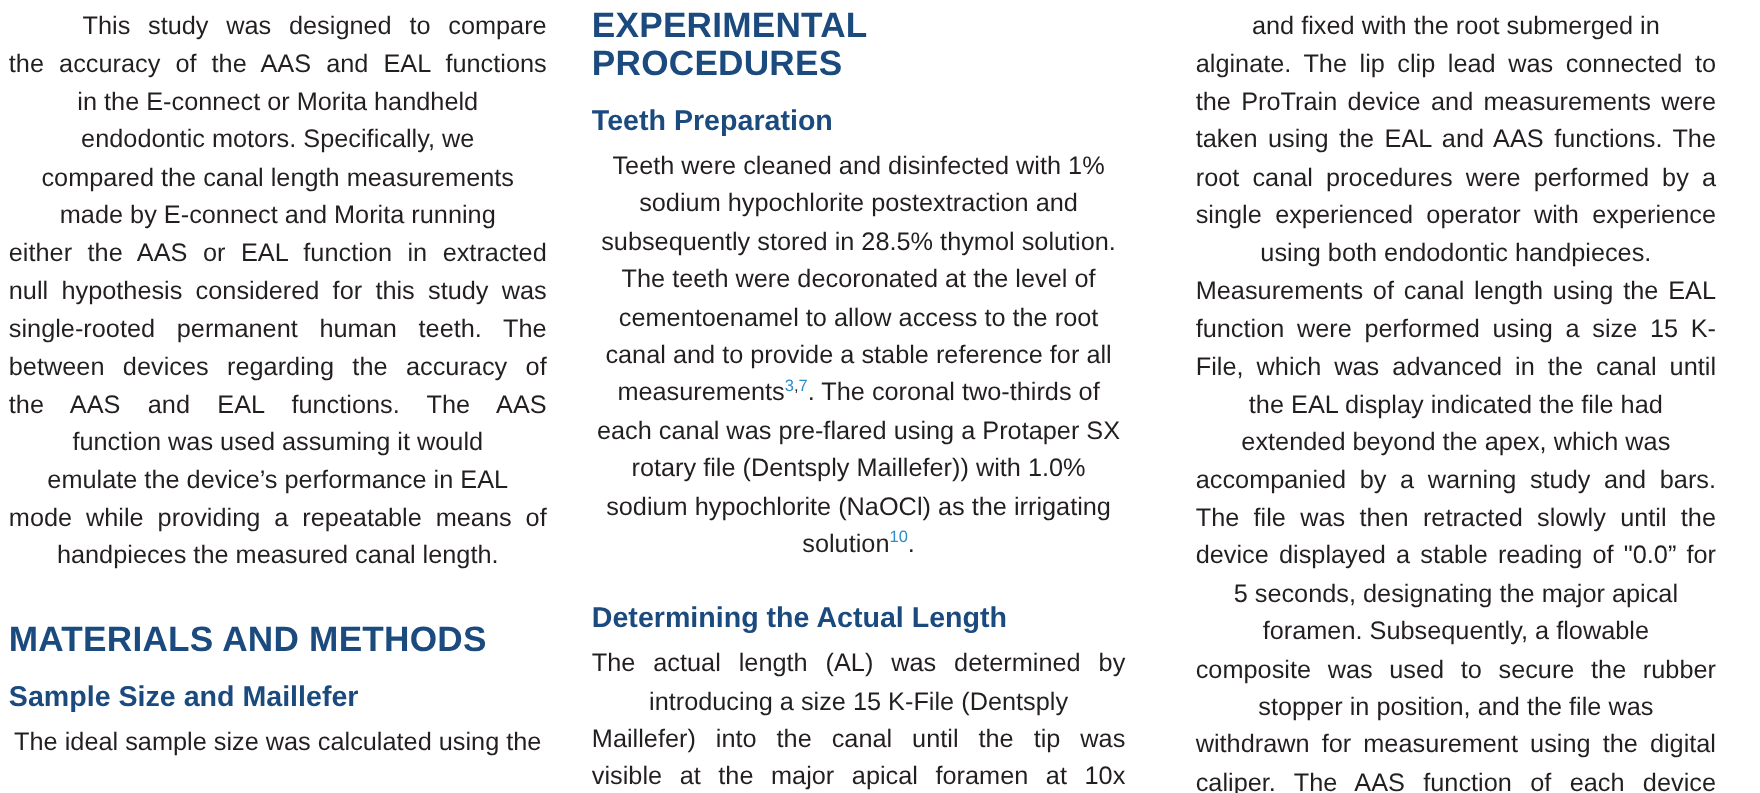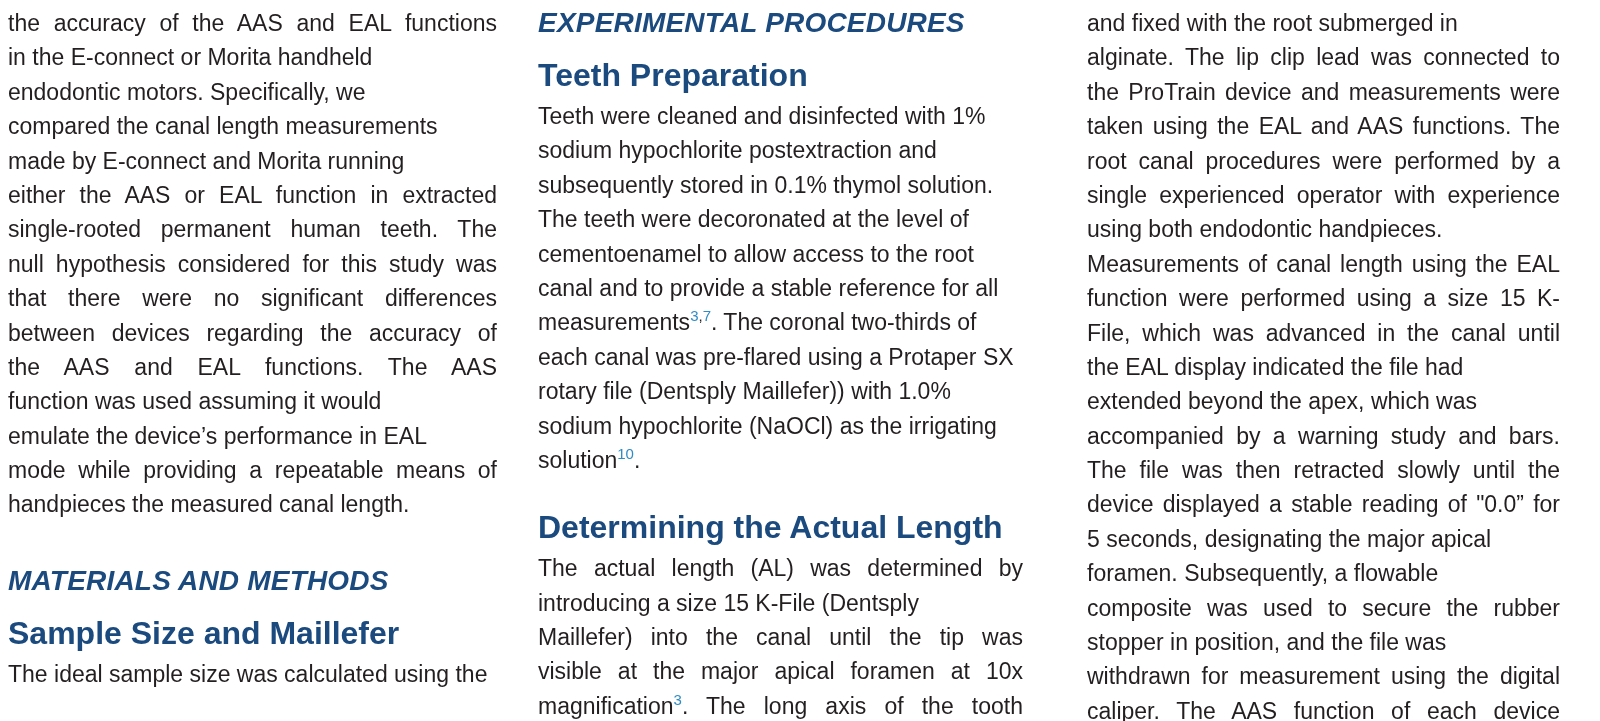--- a/index.html
+++ b/index.html
@@ -16,72 +16,72 @@
     font-family:"Liberation Sans", sans-serif;
   }
   .page{display:flex;padding:6px 0 0 8px;height:100%;}
   .column{flex:none;}
   .col-0{width:489px;}
   .col-1{width:485px;margin-left:41px;}
   .col-2{width:473px;margin-left:64px;}
   .para{margin:0;}
   .line{
     font-size:23px;line-height:34.4px;height:34.4px;
-    white-space:nowrap;overflow:visible;
+    white-space:nowrap;overflow:visible;text-align:center;
   }
   .line.justify{white-space:normal;text-align:justify;text-align-last:justify;}
   .line.indent{text-indent:67px;}
   .block-h1{
-    font-size:28px;font-weight:bold;color:var(--heading);
-    line-height:34px;margin:42px 0 0;letter-spacing:.2px;font-style:italic;
+    font-size:32px;font-weight:bold;color:var(--heading);
+    line-height:34px;margin:42px 0 0;letter-spacing:.2px;
   }
   .block-h2{
-    font-size:32px;font-weight:bold;color:var(--heading);
+    font-size:26px;font-weight:bold;color:var(--heading);
     line-height:32px;margin:34px 0 8px;
   }
   .block-h1 + .block-h2{margin-top:19px;}
   .column > :first-child{margin-top:0;}
   .sup{font-size:15px;vertical-align:9px;line-height:0;}
   .sup.ref{color:var(--ref);}
 </style>
 </head>
 <body>
 
 <div class="page">
   <div class="column col-0">
       <div class="para">
+        <div class="line justify indent">This study was designed to compare</div>
         <div class="line justify">the accuracy of the AAS and EAL functions</div>
         <div class="line">in the E-connect or Morita handheld</div>
         <div class="line">endodontic motors. Specifically, we</div>
         <div class="line">compared the canal length measurements</div>
         <div class="line">made by E-connect and Morita running</div>
         <div class="line justify">either the AAS or EAL function in extracted</div>
+        <div class="line justify">null hypothesis considered for this study was</div>
         <div class="line justify">single-rooted permanent human teeth. The</div>
-        <div class="line justify">null hypothesis considered for this study was</div>
-        <div class="line justify">that there were no significant differences</div>
         <div class="line justify">between devices regarding the accuracy of</div>
         <div class="line justify">the AAS and EAL functions. The AAS</div>
         <div class="line">function was used assuming it would</div>
         <div class="line">emulate the device’s performance in EAL</div>
         <div class="line justify">mode while providing a repeatable means of</div>
         <div class="line">handpieces the measured canal length.</div>
       </div>
       <div class="block-h1">MATERIALS AND METHODS</div>
       <div class="block-h2">Sample Size and Maillefer</div>
       <div class="para">
         <div class="line">The ideal sample size was calculated using the</div>
       </div>
     </div>
   <div class="column col-1">
       <div class="block-h1">EXPERIMENTAL PROCEDURES</div>
       <div class="block-h2">Teeth Preparation</div>
       <div class="para">
         <div class="line">Teeth were cleaned and disinfected with 1%</div>
         <div class="line">sodium hypochlorite postextraction and</div>
-        <div class="line">subsequently stored in 0.1% thymol solution.</div>
+        <div class="line">subsequently stored in 28.5% thymol solution.</div>
         <div class="line">The teeth were decoronated at the level of</div>
         <div class="line">cementoenamel to allow access to the root</div>
         <div class="line">canal and to provide a stable reference for all</div>
         <div class="line"><span>measurements</span><span class="sup ref">3</span><span class="sup">,</span><span class="sup ref">7</span><span>. The coronal two-thirds of</span></div>
         <div class="line">each canal was pre-flared using a Protaper SX</div>
         <div class="line">rotary file (Dentsply Maillefer)) with 1.0%</div>
         <div class="line">sodium hypochlorite (NaOCl) as the irrigating</div>
         <div class="line"><span>solution</span><span class="sup ref">10</span><span>.</span></div>
       </div>
       <div class="block-h2">Determining the Actual Length</div>

